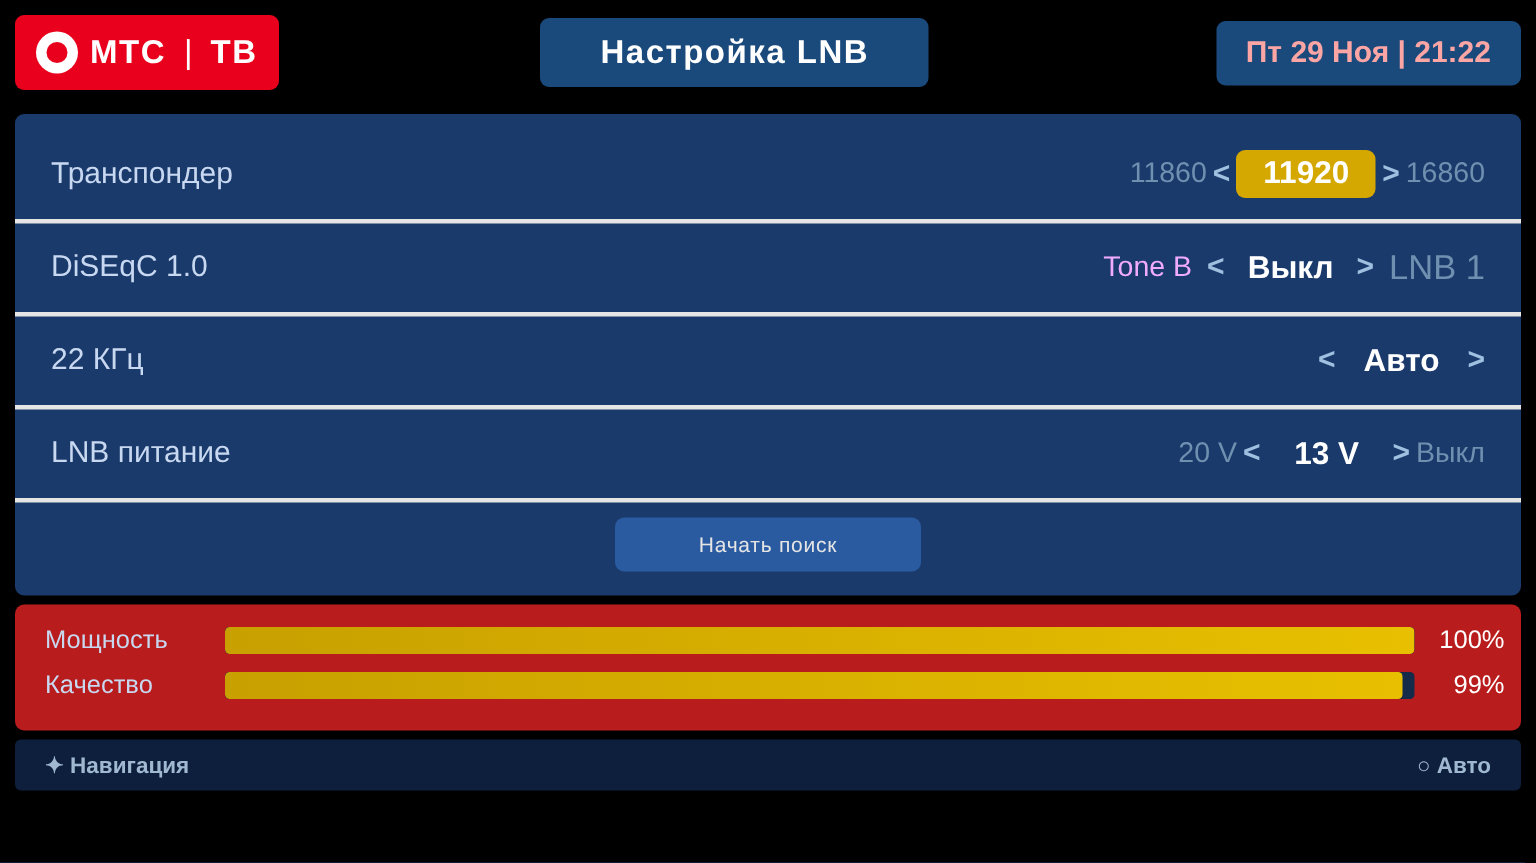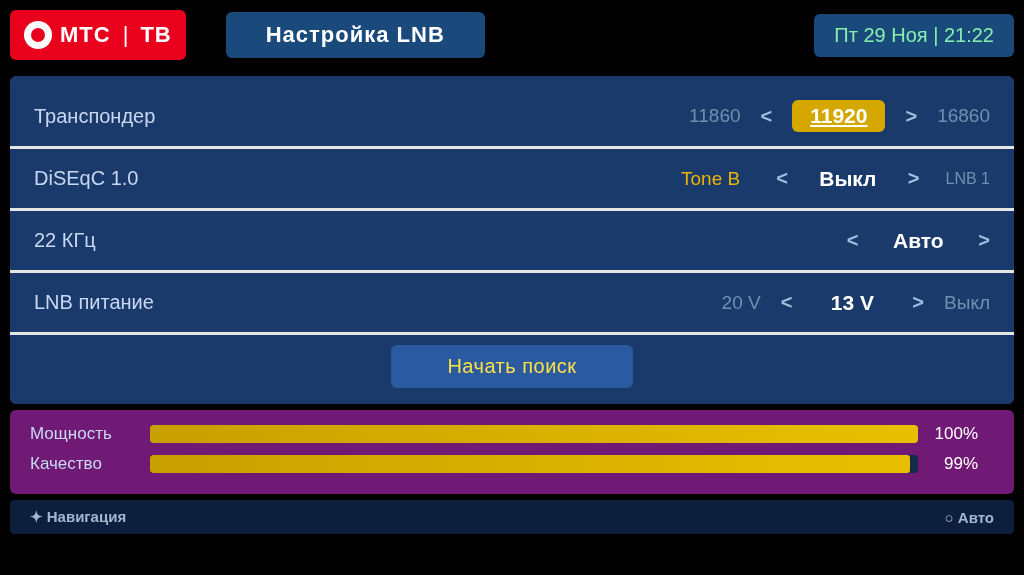--- a/index.html
+++ b/index.html
@@ -55,21 +55,21 @@
     .logo-divider {
       color: #fff;
       font-size: 22px;
       font-weight: 300;
       margin: 0 4px;
     }
 
     .header-title-box {
       flex: 1;
       display: flex;
-      margin-left: 40px;
+      justify-content: center;
     }
     .header-title {
       background: #1a4a7c;
       border-radius: 6px;
       padding: 10px 40px;
       font-size: 22px;
       font-weight: bold;
       color: #fff;
       letter-spacing: 1px;
     }
@@ -77,22 +77,22 @@
     .header-datetime-box {
       display: flex;
       justify-content: flex-end;
       min-width: 220px;
     }
     .header-datetime {
       background: #1a4a7c;
       border-radius: 6px;
       padding: 10px 20px;
       font-size: 20px;
-      color: #86efac;
-      font-weight: normal;
+      color: #fca5a5;
+      font-weight: bold;
     }
 
     
     .main {
       background: #1a3a6c;
       margin: 6px 10px;
       border-radius: 6px;
       padding: 10px 0 8px 0;
     }
 
@@ -112,21 +112,21 @@
       font-size: 20px;
       color: #c8d8f0;
       font-weight: normal;
     }
 
     .row-controls {
       flex: 1;
       display: flex;
       align-items: center;
       justify-content: flex-end;
-      gap: 20px;
+      gap: 4px;
       font-size: 20px;
     }
 
     .side-value {
       color: #7090b0;
       font-size: 19px;
     }
 
     .arrow {
       color: #a0c0e0;
@@ -136,66 +136,65 @@
 
     .selected-value {
       background: #d4a800;
       border-radius: 6px;
       padding: 4px 18px;
       color: #fff;
       font-size: 21px;
       font-weight: bold;
       min-width: 80px;
       text-align: center;
-      text-decoration: underline;
     }
 
     .current-value {
       color: #fff;
       font-size: 21px;
       font-weight: bold;
       min-width: 80px;
       text-align: center;
     }
 
     .tone-label {
-      color: #eab308;
+      color: #f0abfc;
       font-size: 19px;
-      margin-right: 16px;
+      margin-right: 6px;
     }
 
     .lnb-label {
       color: #7090b0;
-      font-size: 16px;
+      font-size: 23px;
       margin-left: 6px;
     }
 
     
     .search-btn-row {
       display: flex;
       justify-content: center;
       padding: 10px 0 8px 0;
     }
     .search-btn {
       background: #2a5aa0;
       border: none;
       border-radius: 6px;
-      color: #fde047;
-      font-size: 20px;
+      color: #e5e5e5;
+      font-size: 14px;
       padding: 10px 56px;
       cursor: pointer;
       letter-spacing: 0.5px;
     }
 
     
     .signal-area {
-      background: #701a75;
+      background: #b91c1c;
       margin: 6px 10px;
       border-radius: 6px;
-      padding: 14px 36px 10px 20px;
+      padding: 14px 11px 10px 20px;
     }
 
     .signal-row {
       display: flex;
       align-items: center;
       margin-bottom: 10px;
     }
     .signal-label {
       width: 110px;
       font-size: 17px;

